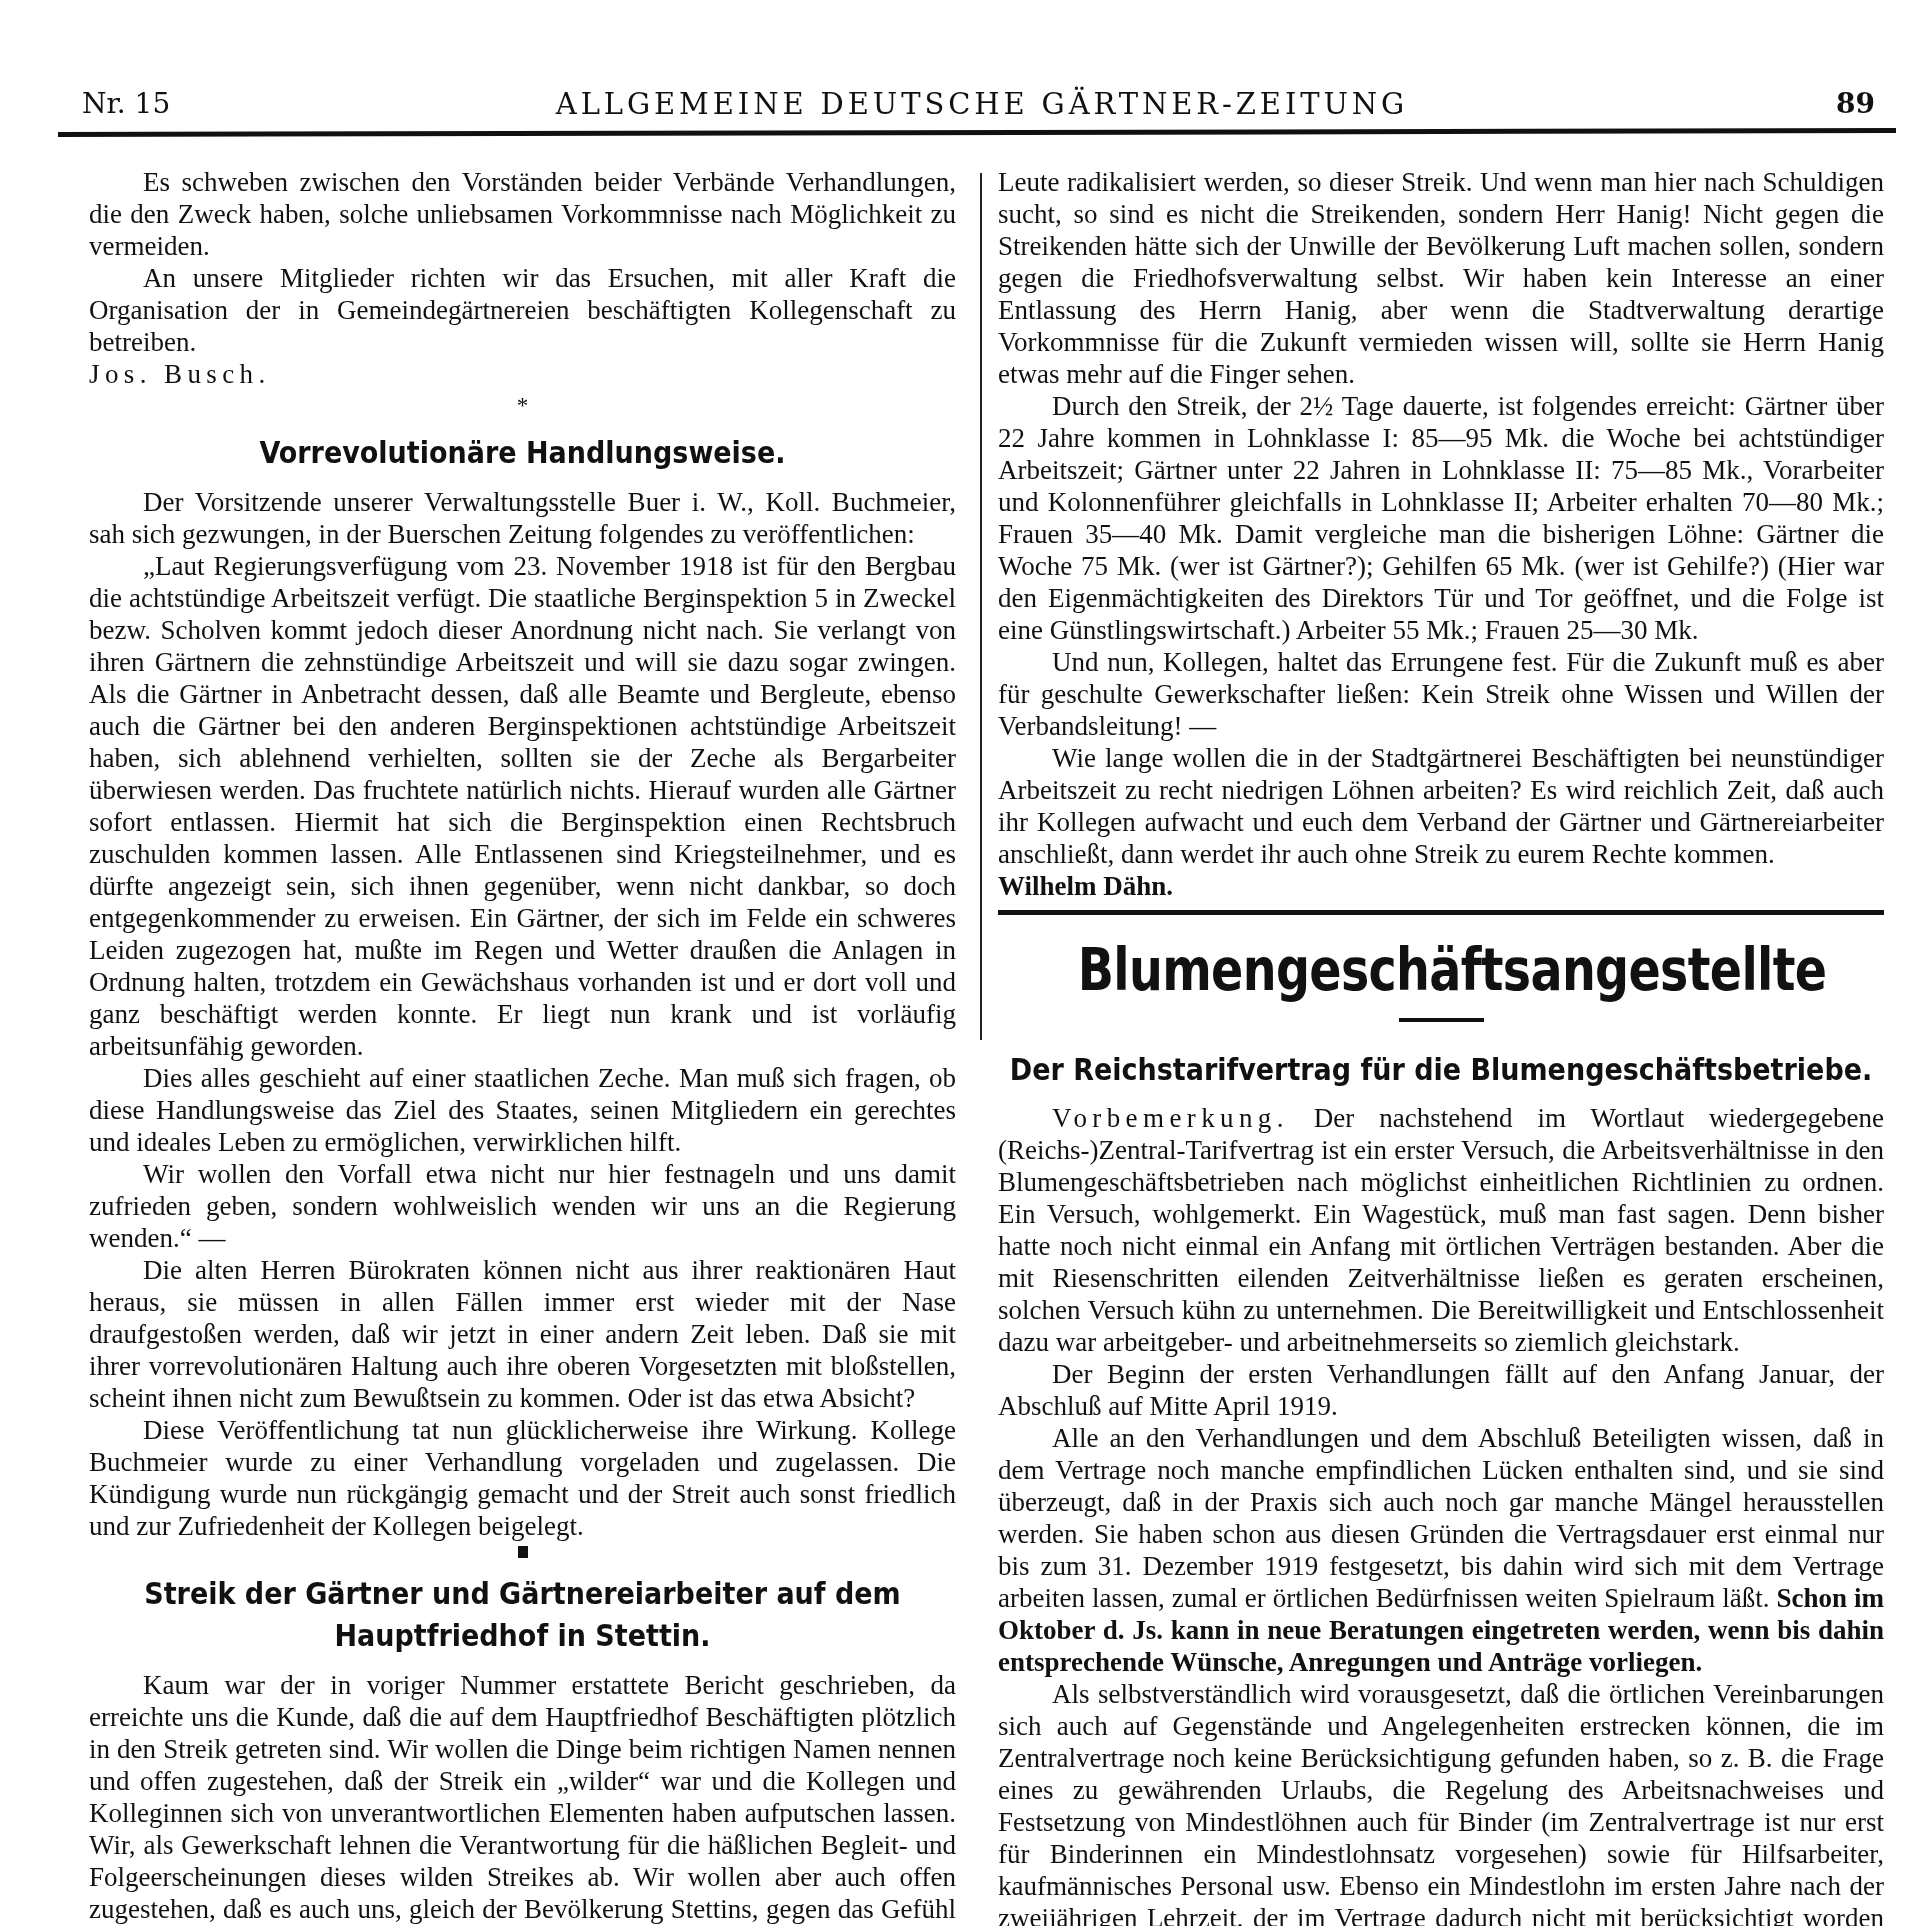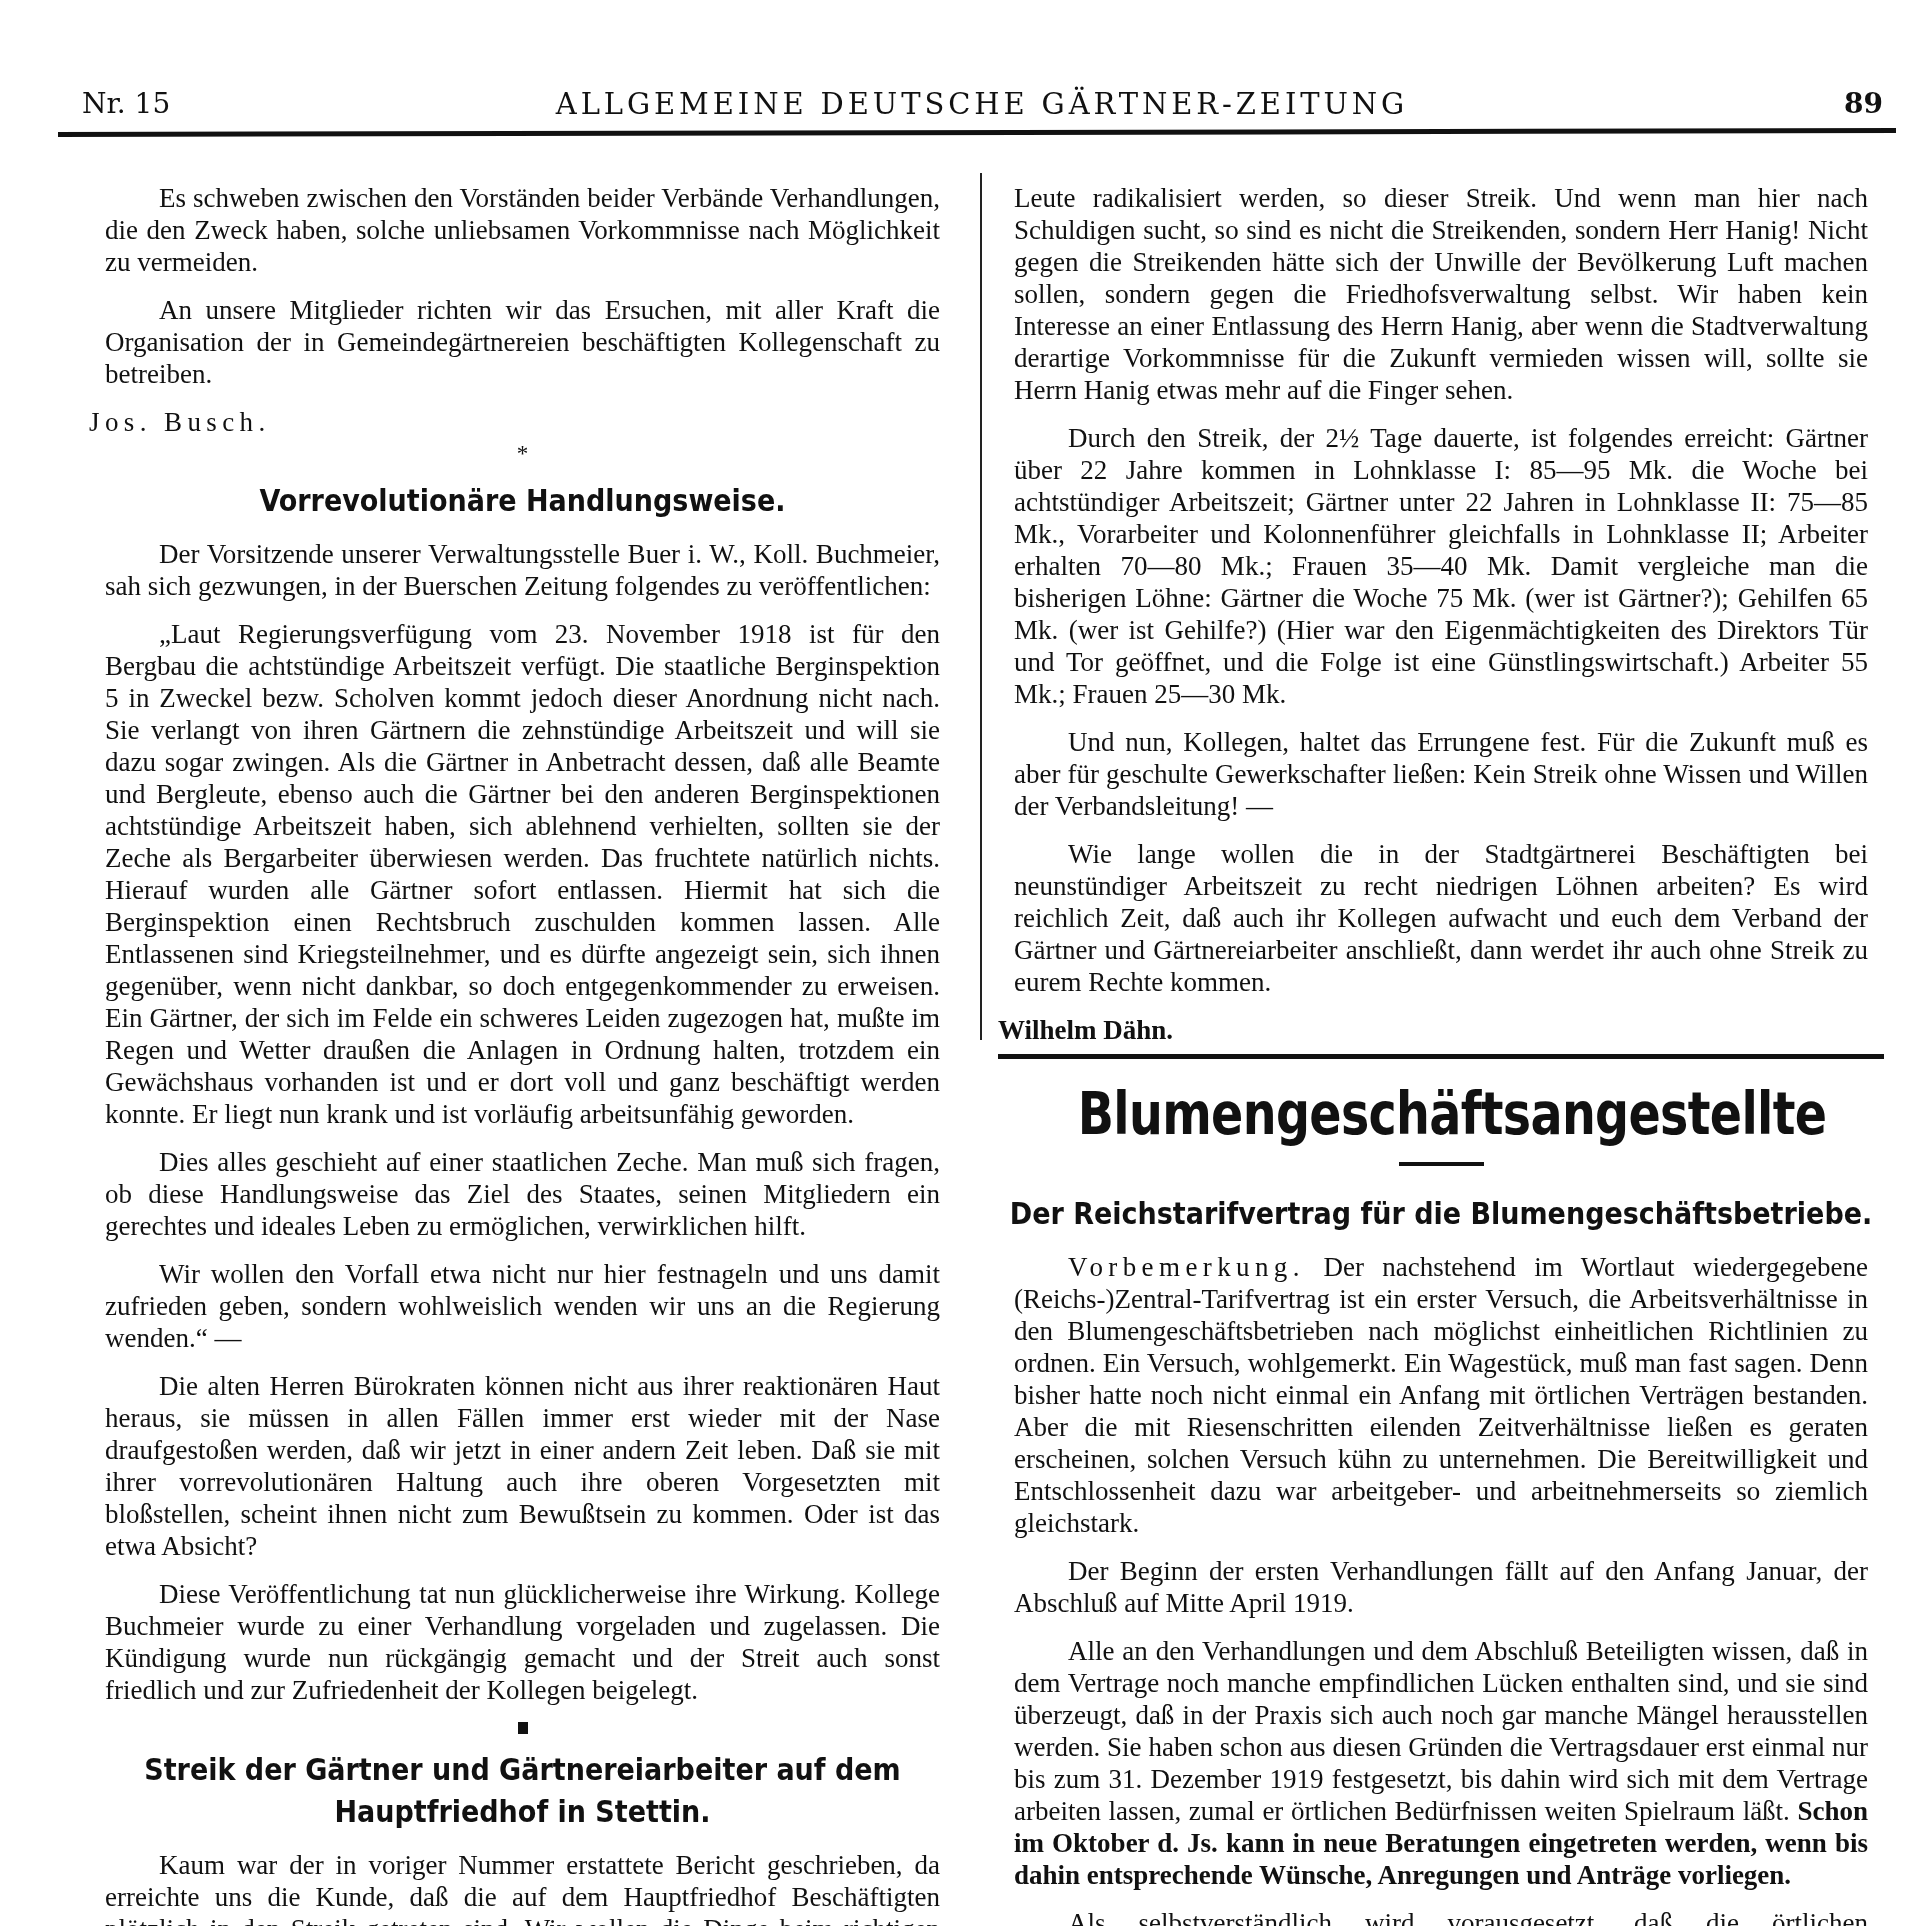--- a/index.html
+++ b/index.html
@@ -1,27 +1,27 @@
 <!DOCTYPE html>
 <html style="font-size:6.2px"><head>
 <meta charset="utf-8">
 <style>
   html, body { margin:0; padding:0; background:#ffffff; }
   body { width:2011px; height:2866px; position:relative; overflow:hidden; font-family:"Liberation Serif", serif; color:#111; }
   .page { position:absolute; left:0; top:0; width:2011px; height:2866px; }
   .header { position:absolute; left:73px; top:87px; width:1818px; height:46px; }
   .hdr-num { position:absolute; left:9px; top:0; font-size:28px; font-family:"DejaVu Serif", serif; }
   .hdr-title { position:absolute; left:0; right:0; top:0; text-align:center; font-size:29px; letter-spacing:3.9px; font-family:"DejaVu Serif", serif; }
-  .hdr-page { position:absolute; right:8px; top:0; font-size:28px; font-family:"DejaVu Serif", serif; font-weight:bold; }
+  .hdr-page { position:absolute; right:16px; top:0; font-size:28px; font-family:"DejaVu Serif", serif; font-weight:bold; }
   .hdr-rule { position:absolute; left:58px; top:130px; width:1838px; height:5.4px; background:#111; transform:rotate(-0.12deg); }
   .col { position:absolute; top:166px; font-size:27px; line-height:32px; text-align:justify; font-family:"Liberation Serif", serif; }
   .col-left { left:89px; width:867px; }
   .col-right { left:998px; width:886px; }
   .col-divider { position:absolute; left:980px; top:173px; width:1.5px; height:867px; background:#222; }
-  p { margin:16px; text-indent:54px; }
+  p { margin:0; text-indent:54px; }
   p.noindent { text-indent:0; }
   .sig { text-align:left; }
   .spaced { letter-spacing:5.4px; }
   .bold { font-weight:bold; }
   .star { text-align:center; font-size:23px; line-height:23px; margin:3.9px 0 15.4px 0; }
   .h-article { font-family:"DejaVu Sans Condensed","DejaVu Sans", sans-serif; font-weight:bold; text-align:center; font-size:30px; line-height:42px; margin:15.4px 0 11.6px 0; text-indent:0; }
   .h-section { font-family:"DejaVu Sans", sans-serif; font-weight:900; text-align:center; font-size:58px; line-height:65px; margin:23px 0 11.6px 0; letter-spacing:-0.8px; transform:scaleX(0.82); transform-origin:center; }
   .short-rule { width:85px; height:3.1px; background:#111; margin:15.4px auto 27px auto; }
   .full-rule { height:5.4px; background:#111; margin:7.7px 0 15.4px 0; }
   .sq-mark { width:10px; height:11.6px; background:#111; margin:4.6px auto 15.4px auto; }

